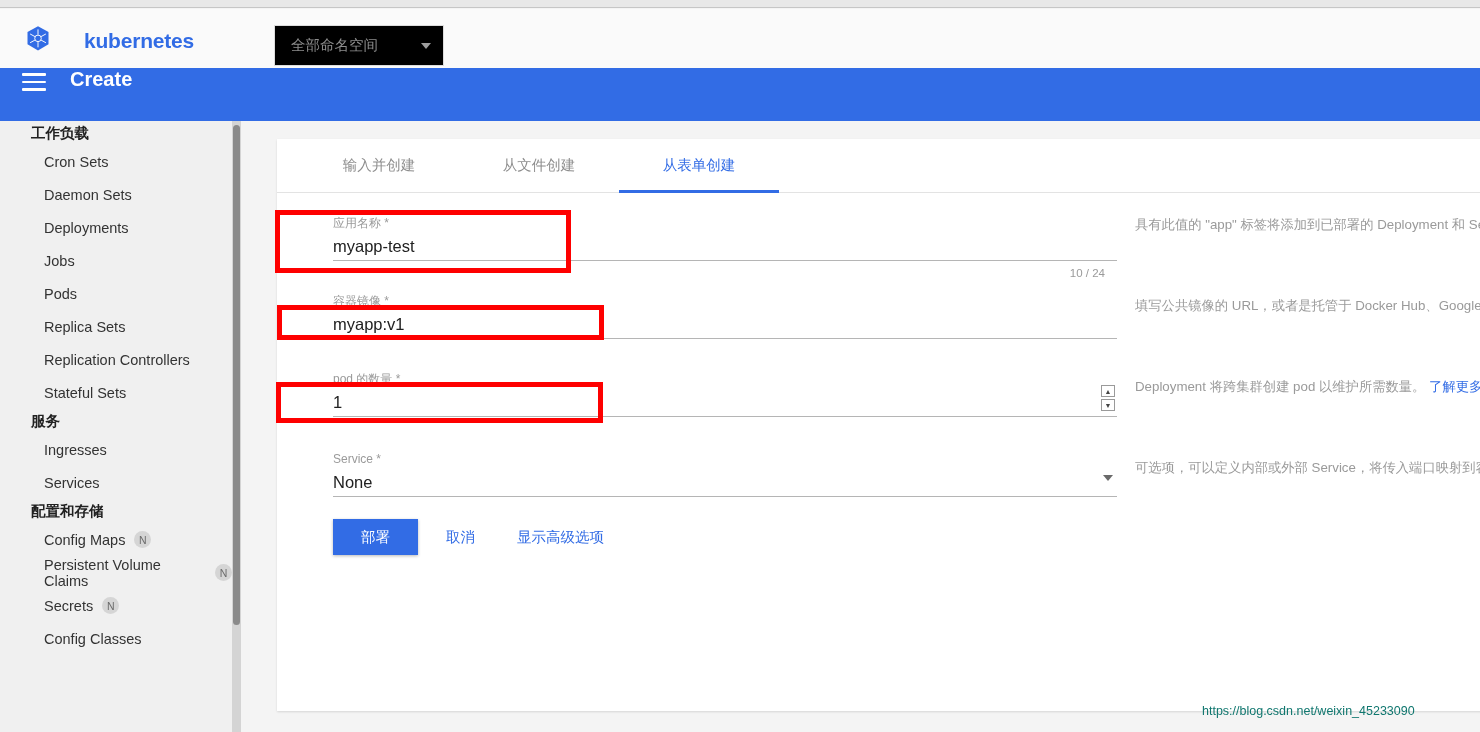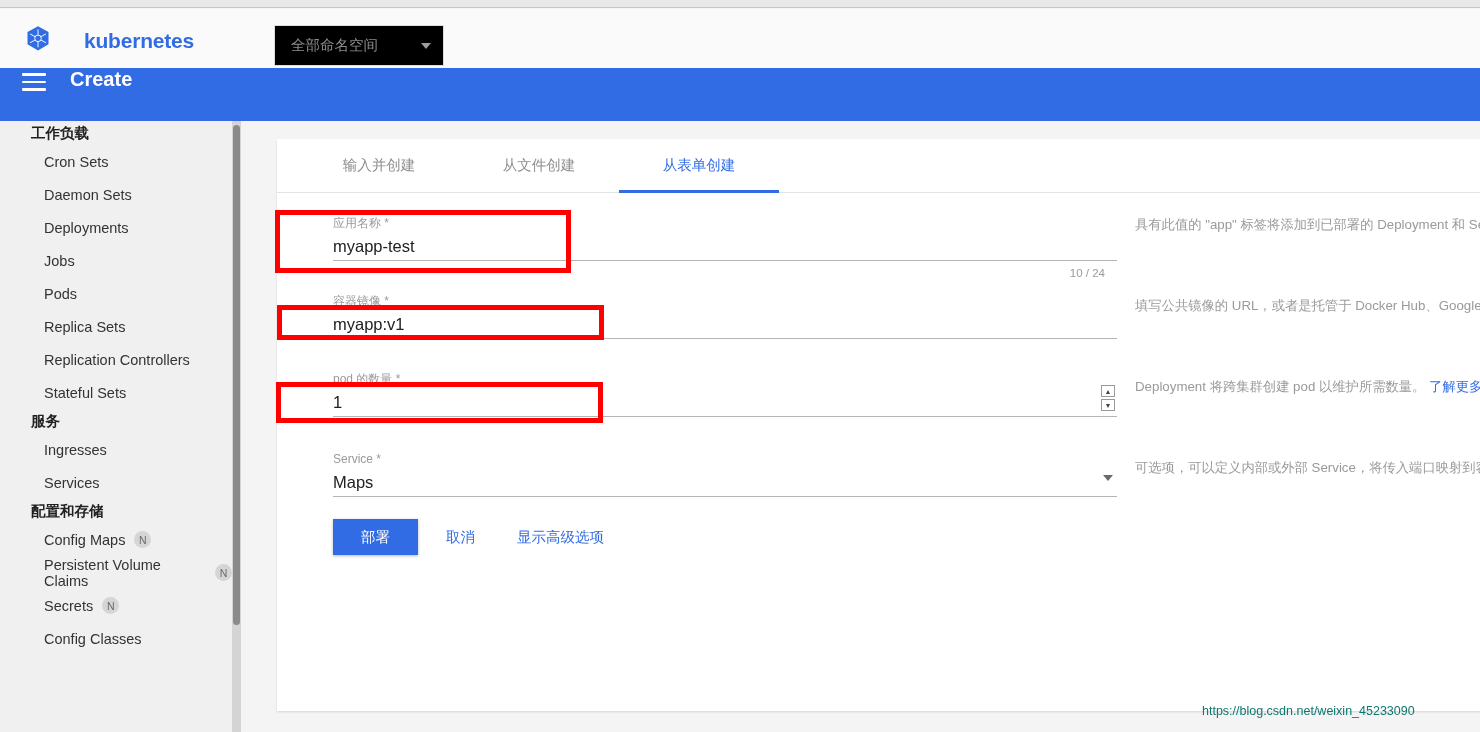--- a/index.html
+++ b/index.html
@@ -304,21 +304,21 @@
           <div class="field-label">pod 的数量 *</div>
           <div class="field-value">1</div>
           <div class="spinner">
             <div>▲</div>
             <div>▼</div>
           </div>
         </div>
 
         <div class="field" style="margin-top:34px">
           <div class="field-label">Service *</div>
-          <div class="field-value">Maps</div>
+          <div class="field-value">None</div>
           <div class="select-caret"></div>
         </div>
 
         <div class="actions">
           <button class="btn-primary">部署</button>
           <button class="btn-flat">取消</button>
           <button class="btn-flat">显示高级选项</button>
         </div>
       </div>
 

